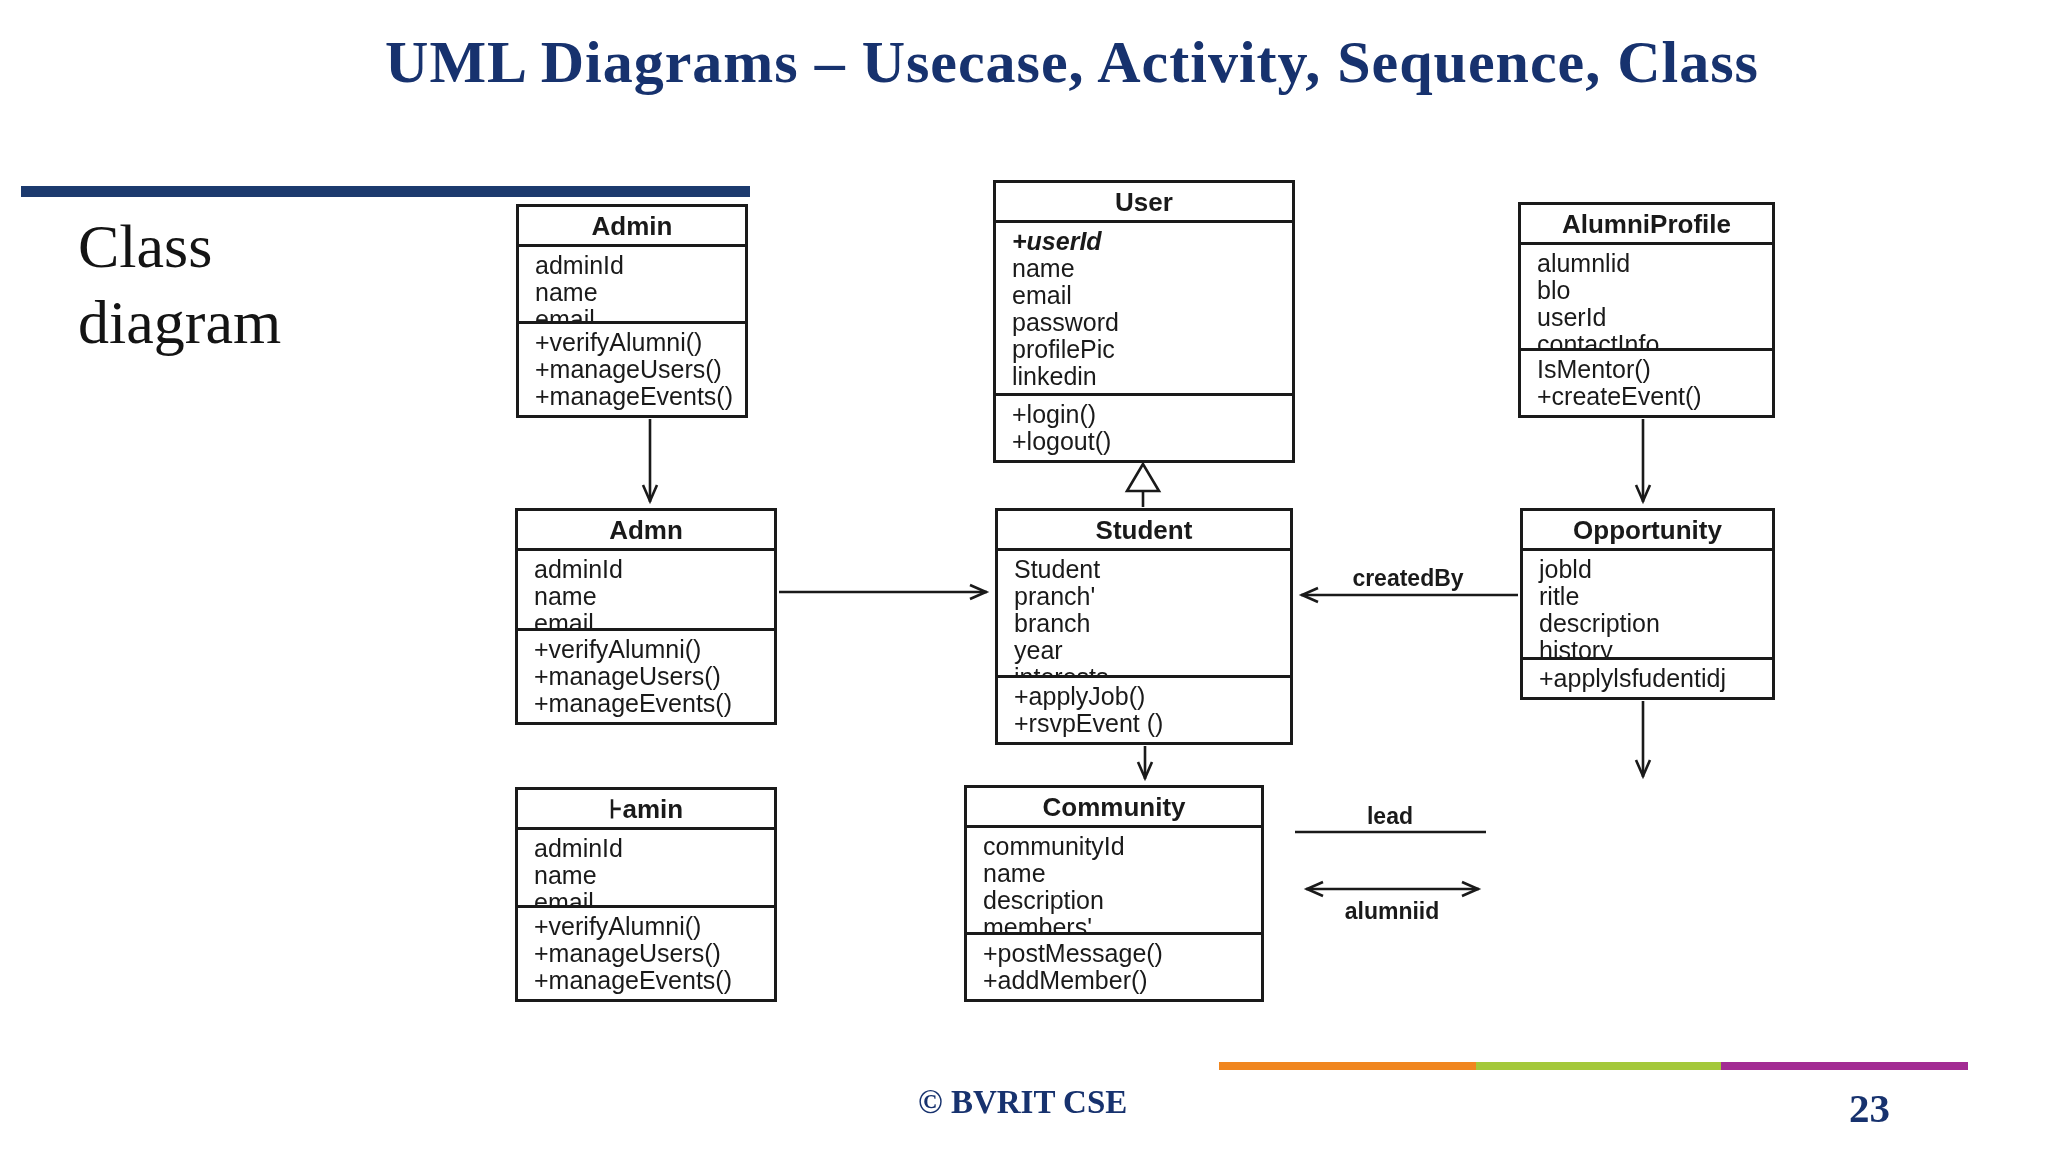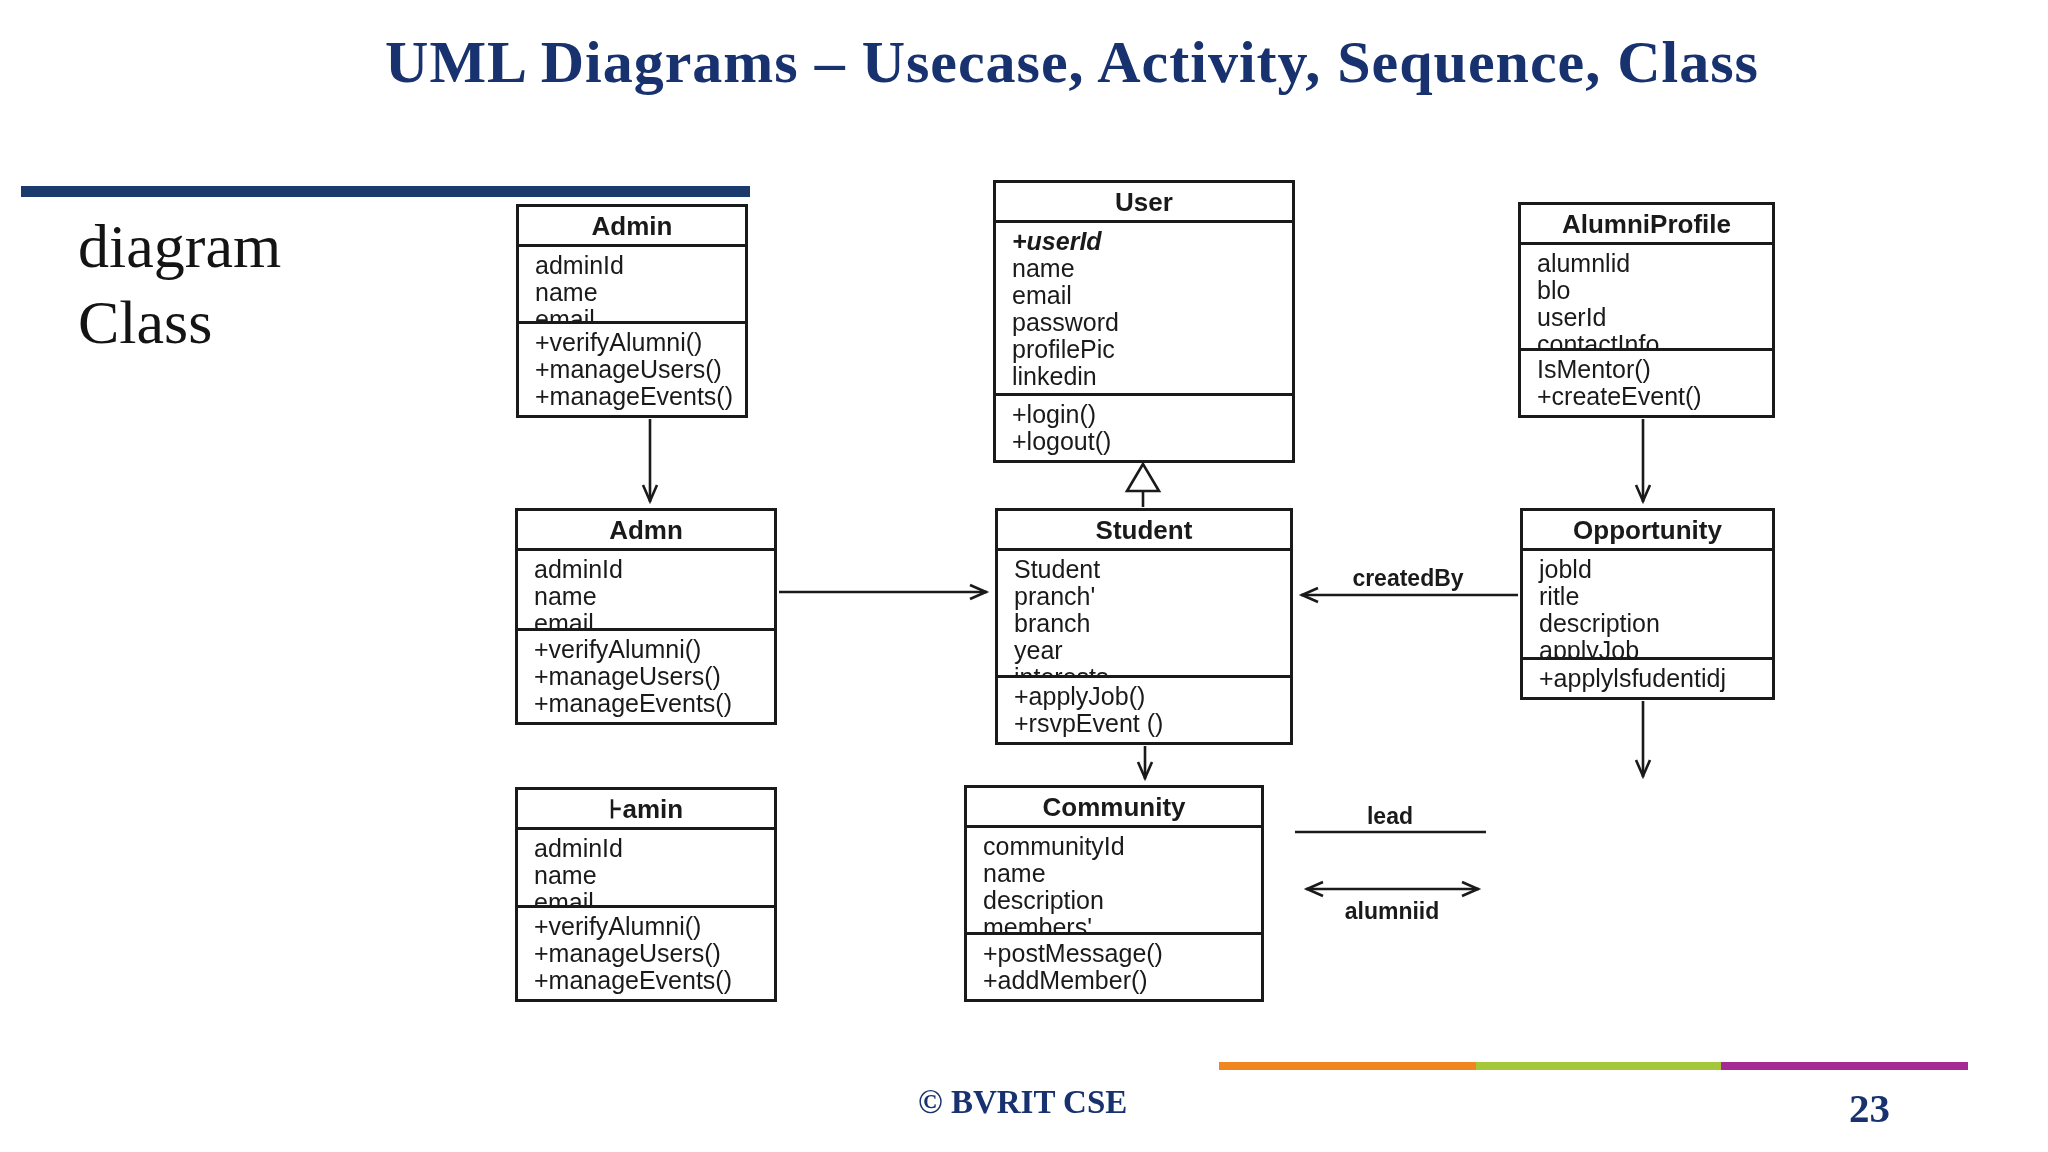--- a/index.html
+++ b/index.html
@@ -36,22 +36,22 @@
 </style>
 </head>
 <body>
 
 <div class="slide">
 
   <div class="title">UML Diagrams – Usecase, Activity, Sequence, Class</div>
   <div class="title-underline"></div>
 
   <div class="section-label">
+    <div>Class</div>
     <div>diagram</div>
-    <div>Class</div>
   </div>
 
   <svg class="wires" width="2048" height="1152" viewBox="0 0 2048 1152">
     <defs>
       <marker id="arr" markerUnits="userSpaceOnUse" markerWidth="24" markerHeight="24" refX="20" refY="11" orient="auto-start-reverse">
         <path d="M3,4 L19,11 L3,18" fill="none" stroke="#1a1a1a" stroke-width="2.6"></path>
       </marker>
     </defs>
     <g stroke="#1a1a1a" stroke-width="2.6" fill="none">
       <path d="M650,419 L650,502" marker-end="url(#arr)"></path>
@@ -143,21 +143,21 @@
       <div>+rsvpEvent ()</div>
     </div>
   </div>
 
   <div class="cls" style="left:1520px;top:508px;width:255px;height:192px">
     <div class="cls-h">Opportunity</div>
     <div class="cls-a">
       <div>jobld</div>
       <div>ritle</div>
       <div>description</div>
-      <div>applyJob</div>
+      <div>history</div>
     </div>
     <div class="cls-m">
       <div>+applylsfudentidj</div>
     </div>
   </div>
 
   <div class="cls" style="left:515px;top:787px;width:262px;height:215px">
     <div class="cls-h">⊦amin</div>
     <div class="cls-a">
       <div>adminId</div>

